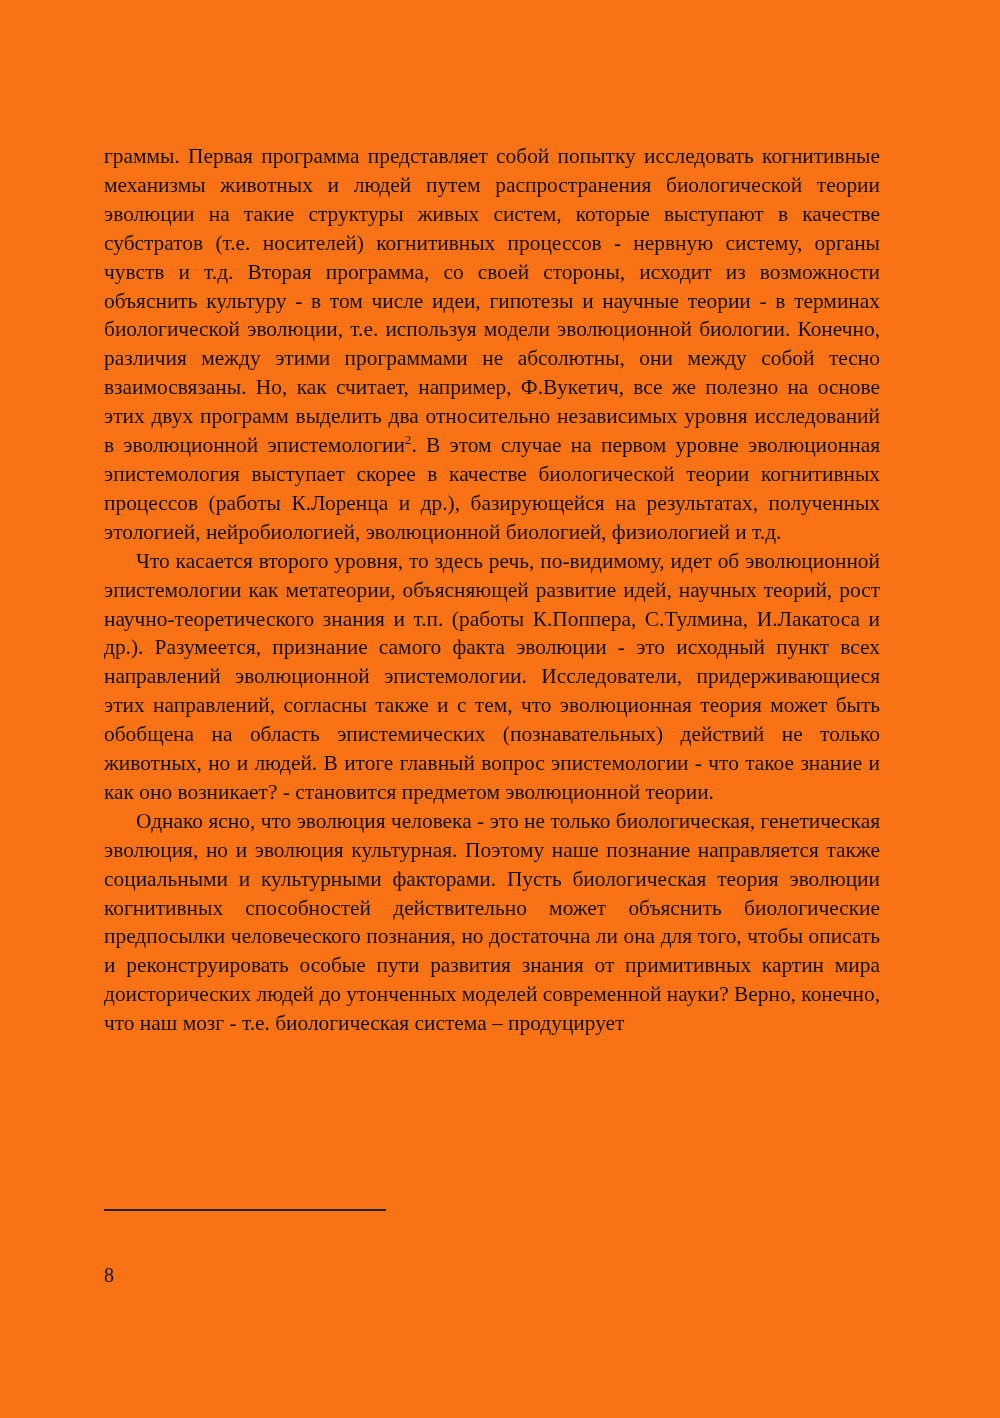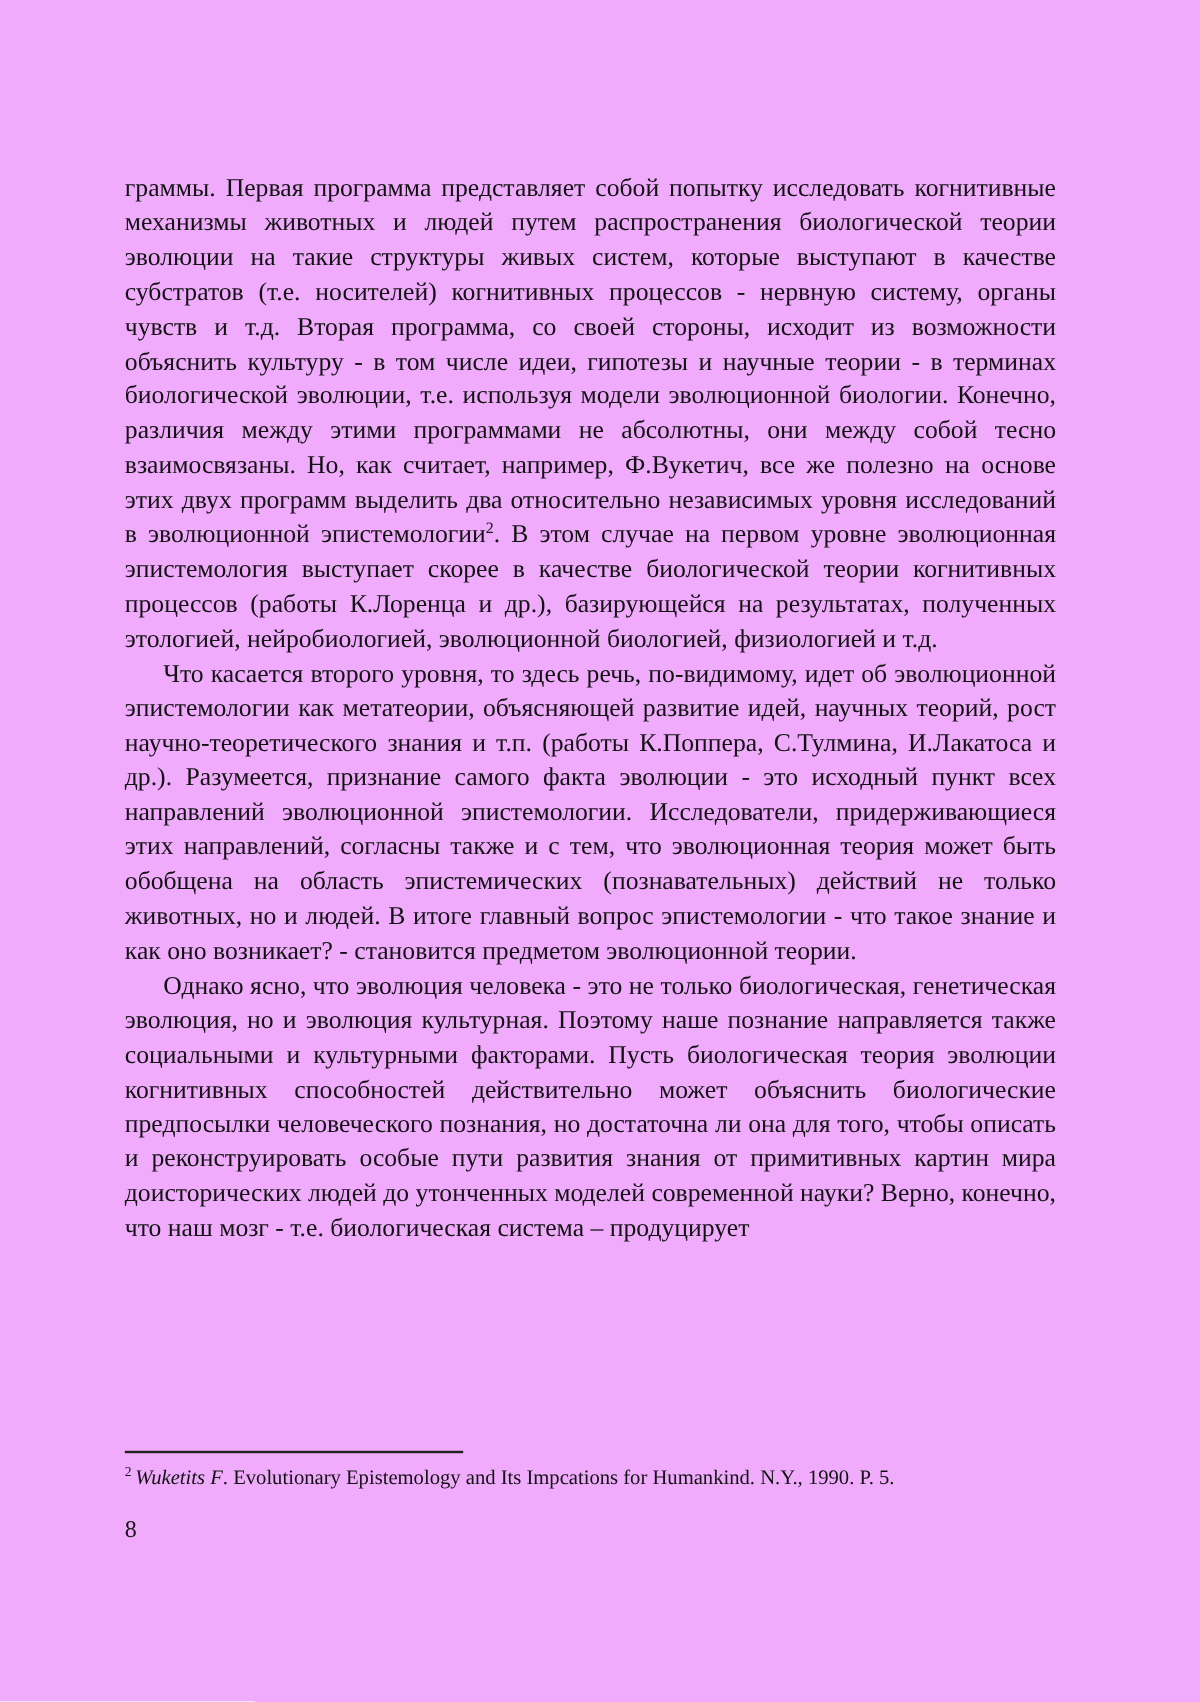--- a/index.html
+++ b/index.html
@@ -5,21 +5,21 @@
 <style>
   html, body {
     margin: 0;
     padding: 0;
     background: #ffffff;
   }
   .page {
     position: relative;
     width: 1000px;
     height: 1418px;
-    background: #f0abfc;
+    background: #f97316;
     overflow: hidden;
     font-family: "Liberation Serif", "DejaVu Serif", serif;
     color: #000000;
   }
   .text-column {
     position: absolute;
     left: 104px;
     top: 142px;
     width: 776px;
   }
@@ -89,18 +89,17 @@
     <p class="body-par"><span>граммы. Первая программа представляет собой попытку исследовать когнитивные механизмы животных и людей путем распространения биологической теории эволюции на такие структуры живых систем, которые выступают в качестве субстратов (т.е. носителей) когнитивных процессов - нервную систему, органы чувств и т.д. Вторая программа, со своей стороны, исходит из возможности объяснить культуру - в том числе идеи, гипотезы и научные теории - в терминах биологической эволюции, т.е. используя модели эволюционной биологии. Конечно, различия между этими программами не абсолютны, они между собой тесно взаимосвязаны. Но, как считает, например, Ф.Вукетич, все же полезно на основе этих двух программ выделить два относительно независимых уровня исследований в эволюционной эпистемологии</span><span class="fn-ref">2</span><span>. В этом случае на первом уровне эволюционная эпистемология выступает скорее в качестве биологической теории когнитивных процессов (работы К.Лоренца и др.), базирующейся на результатах, полученных этологией, нейробиологией, эволюционной биологией, физиологией и т.д.</span></p>
 
     <p class="body-par indent">Что касается второго уровня, то здесь речь, по-видимому, идет об эволюционной эпистемологии как метатеории, объясняющей развитие идей, научных теорий, рост научно-теоретического знания и т.п. (работы К.Поппера, С.Тулмина, И.Лакатоса и др.). Разумеется, признание самого факта эволюции - это исходный пункт всех направлений эволюционной эпистемологии. Исследователи, придерживающиеся этих направлений, согласны также и с тем, что эволюционная теория может быть обобщена на область эпистемических (познавательных) действий не только животных, но и людей. В итоге главный вопрос эпистемологии - что такое знание и как оно возникает? - становится предметом эволюционной теории.</p>
 
     <p class="body-par indent">Однако ясно, что эволюция человека - это не только биологическая, генетическая эволюция, но и эволюция культурная. Поэтому наше познание направляется также социальными и культурными факторами. Пусть биологическая теория эволюции когнитивных способностей действительно может объяснить биологические предпосылки человеческого познания, но достаточна ли она для того, чтобы описать и реконструировать особые пути развития знания от примитивных картин мира доисторических людей до утонченных моделей современной науки? Верно, конечно, что наш мозг - т.е. биологическая система – продуцирует</p>
 
   </div>
 
   <div class="footnote-block">
     <div class="footnote-rule"></div>
-    <p class="footnote-text"><span class="fn-num">2</span><span class="fn-author">Wuketits F</span><span>. Evolutionary Epistemology and Its Impcations for Humankind. N.Y., 1990. P. 5.</span></p>
   </div>
 
   <div class="page-number">8</div>
 
 </div>
 
 </body></html>

